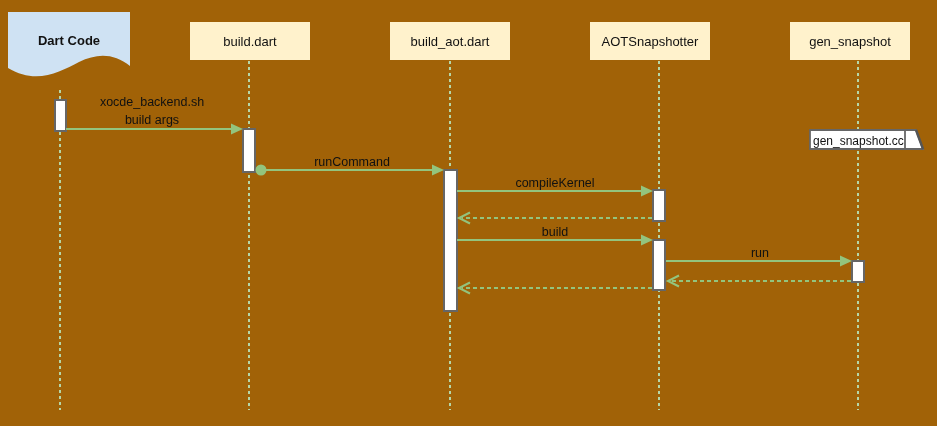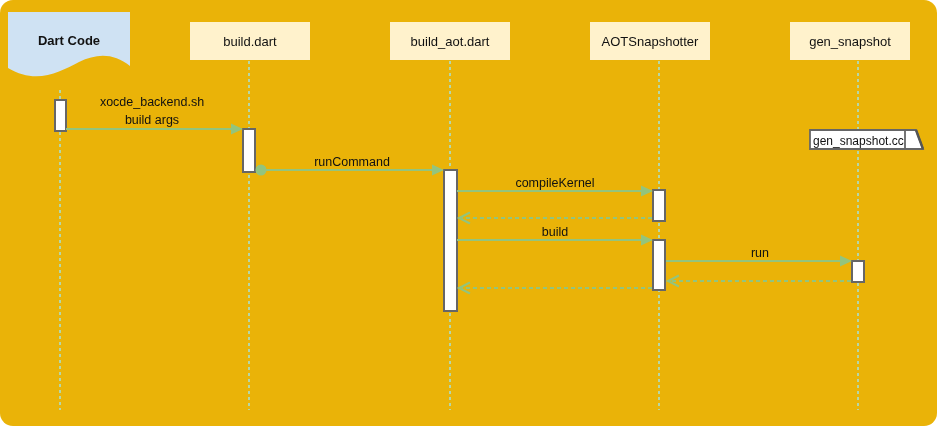--- a/index.html
+++ b/index.html
@@ -1,23 +1,22 @@
 <!DOCTYPE html>
 <html><head>
 <meta charset="utf-8">
 <style>
   html, body { margin: 0; padding: 0; background: #ffffff; }
   .canvas {
     position: relative;
     width: 937px;
     height: 426px;
-    background: #eab308;
+    background: #a16207;
     font-family: "Liberation Sans", sans-serif;
     overflow: hidden;
-    border-radius: 13px;
   }
   svg text {
     font-family: "Liberation Sans", sans-serif;
     fill: #111111;
   }
   .participant-label { font-size: 13px; }
   .actor-label { font-size: 13px; font-weight: bold; }
   .msg-label { font-size: 12.5px; }
   .note-label { font-size: 12px; }
 </style>

